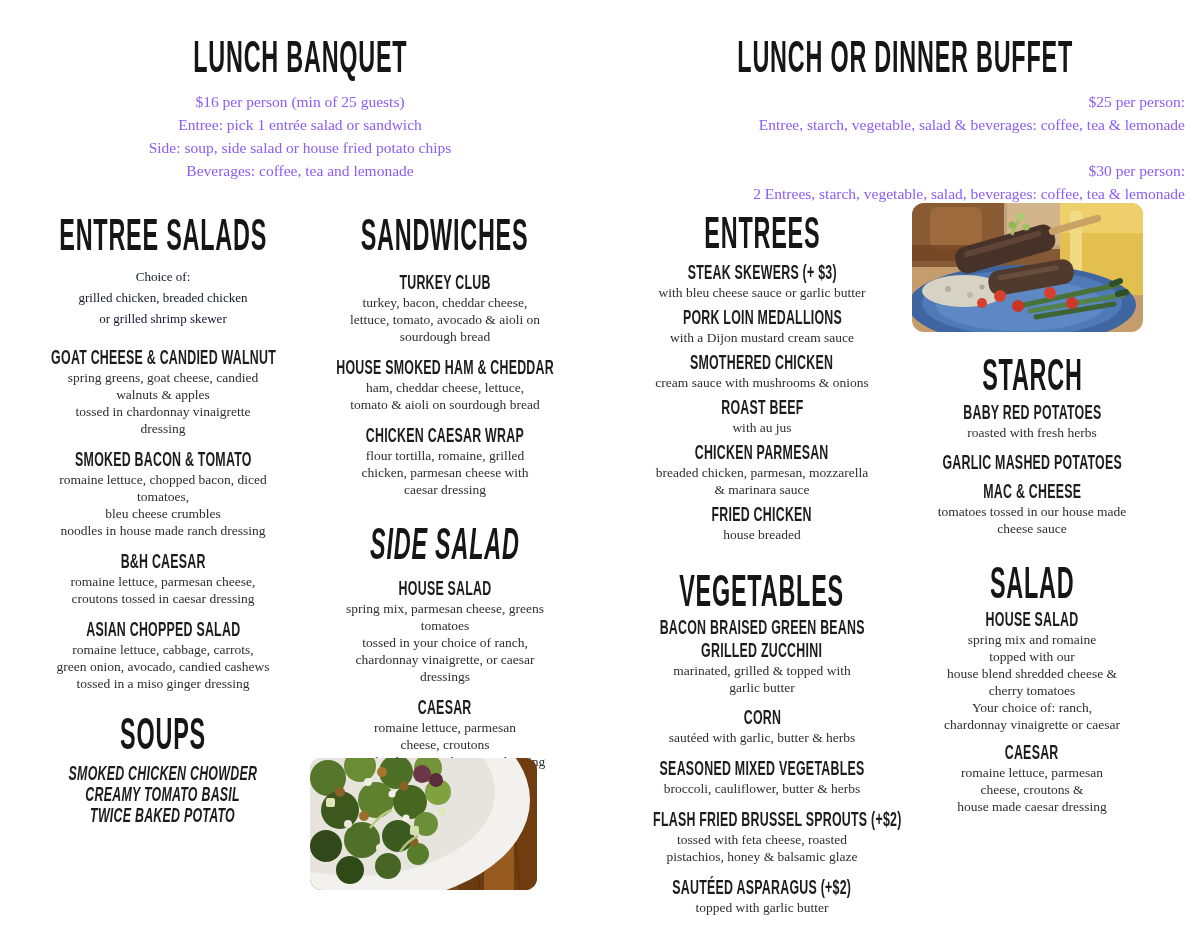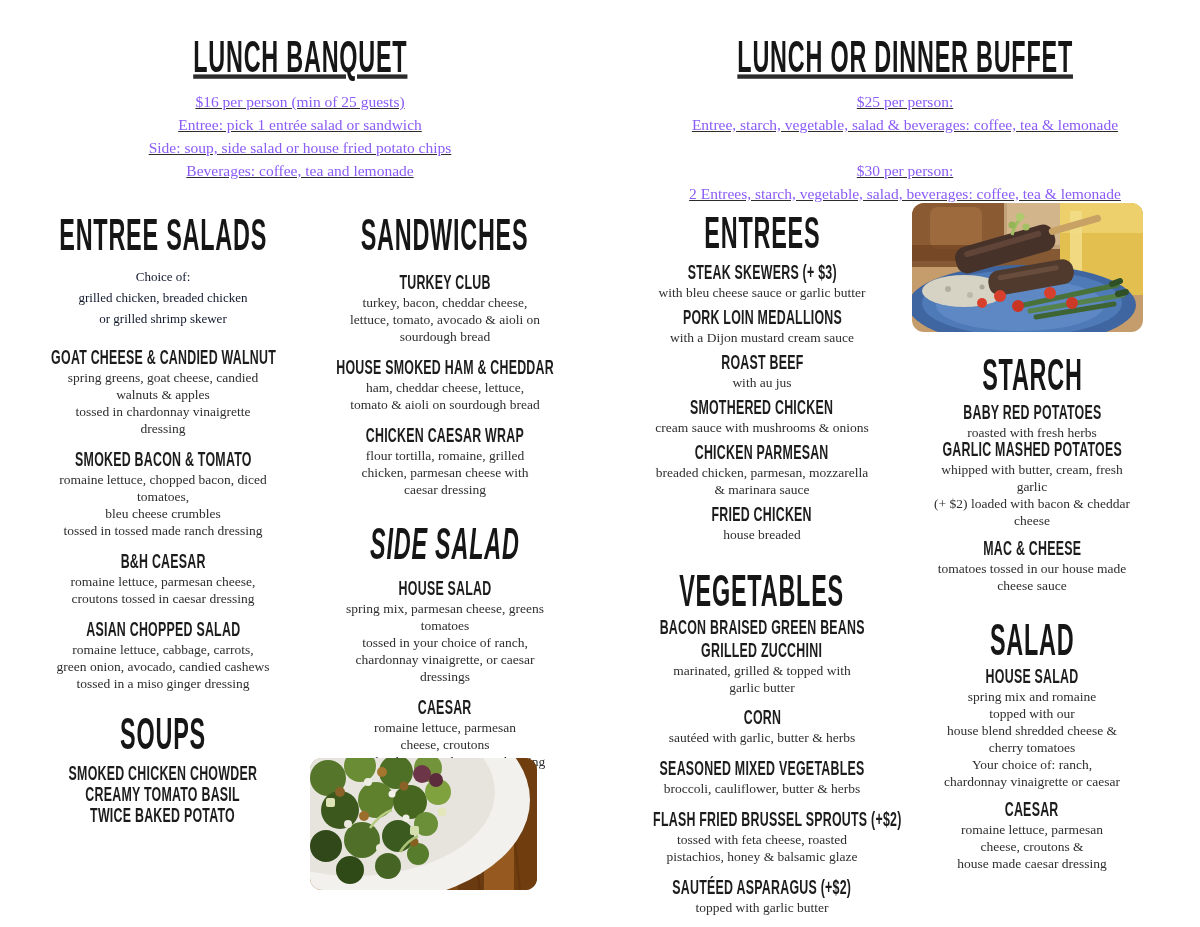--- a/index.html
+++ b/index.html
@@ -2,21 +2,21 @@
 <html><head>
 <meta charset="utf-8">
 <style>
   * { box-sizing: border-box; }
   html, body { margin: 0; padding: 0; background: #ffffff; }
   .canvas {
     position: relative; width: 1200px; height: 927px;
     background: #ffffff; overflow: hidden;
     font-family: "Liberation Serif", serif; color: #2c2c2c;
   }
-  .page-header { position: absolute; text-align: center; text-decoration: underline; }
+  .page-header { position: absolute; text-align: center; }
   .h-wrap { display: flex; align-items: center; justify-content: center; height: 46px; }
   .t-big {
     font-family: "Liberation Sans", sans-serif; font-weight: 700; font-size: 30px;
     letter-spacing: 1px; display: inline-block; transform: scale(0.78, 1.45);
     white-space: nowrap; color: #161616;
   }
   .t-item {
     font-family: "Liberation Sans", sans-serif; font-weight: 700; font-size: 15.5px;
     letter-spacing: 0.3px; display: inline-block; transform: scale(0.8, 1.3);
     white-space: nowrap; color: #1c1c1c;
@@ -33,40 +33,40 @@
   .menu-item { margin-top: 12px; }
   .item-name { height: 20px; line-height: 20px; }
   .item-desc {
     font-size: 13.5px; line-height: 17px; white-space: pre-line;
     color: #2e2e2e; margin-top: 2px;
   }
   .tight .menu-item { margin-top: 8px; }
   .tight .item-name { height: 18px; line-height: 18px; }
   .sub-head { margin-top: 20px; margin-bottom: 4px; }
   .soups-list { margin-top: 2px; }
-  .soup-line { height: 21px; line-height: 21px; }
+  .soup-line { height: 21px; line-height: 21px; font-style: italic; }
   .photo { position: absolute; border-radius: 12px; overflow: hidden; }
   .photo svg { display: block; width: 100%; height: 100%; }
 </style>
 </head>
 <body>
 
 <div class="canvas">
 
   <header class="page-header" style="left:40px; top:34px; width:520px;">
     <div class="h-wrap">
       <span class="t-big">LUNCH BANQUET</span>
     </div>
     <div class="intro">$16 per person (min of 25 guests)
 Entree: pick 1 entrée salad or sandwich
 Side: soup, side salad or house fried potato chips
 Beverages: coffee, tea and lemonade</div>
   </header>
 
-  <header class="page-header" style="left:625px; top:34px; width:560px;">
+  <header class="page-header" style="left:625px; top:34px; width:560px;text-align:right;">
     <div class="h-wrap">
       <span class="t-big">LUNCH OR DINNER BUFFET</span>
     </div>
     <div class="intro">$25 per person:
 Entree, starch, vegetable, salad &amp; beverages: coffee, tea &amp; lemonade
 
 $30 per person:
 2 Entrees, starch, vegetable, salad, beverages: coffee, tea &amp; lemonade</div>
   </header>
 
@@ -83,21 +83,21 @@
       <div class="item-desc">spring greens, goat cheese, candied
 walnuts &amp; apples
 tossed in chardonnay vinaigrette
 dressing</div>
     </div>
     <div class="menu-item">
       <div class="item-name"><span class="t-item">SMOKED BACON &amp; TOMATO</span></div>
       <div class="item-desc">romaine lettuce, chopped bacon, diced
 tomatoes,
 bleu cheese crumbles
-tossed in tossed made ranch dressing</div>
+noodles in house made ranch dressing</div>
     </div>
     <div class="menu-item">
       <div class="item-name"><span class="t-item">B&amp;H CAESAR</span></div>
       <div class="item-desc">romaine lettuce, parmesan cheese,
 croutons tossed in caesar dressing</div>
     </div>
     <div class="menu-item">
       <div class="item-name"><span class="t-item">ASIAN CHOPPED SALAD</span></div>
       <div class="item-desc">romaine lettuce, cabbage, carrots,
 green onion, avocado, candied cashews
@@ -208,26 +208,26 @@
     </div>
     <div class="menu-item">
       <div class="item-name"><span class="t-item">STEAK SKEWERS (+ $3)</span></div>
       <div class="item-desc">with bleu cheese sauce or garlic butter</div>
     </div>
     <div class="menu-item">
       <div class="item-name"><span class="t-item">PORK LOIN MEDALLIONS</span></div>
       <div class="item-desc">with a Dijon mustard cream sauce</div>
     </div>
     <div class="menu-item">
+      <div class="item-name"><span class="t-item">SMOTHERED CHICKEN</span></div>
+      <div class="item-desc">cream sauce with mushrooms &amp; onions</div>
+    </div>
+    <div class="menu-item">
       <div class="item-name"><span class="t-item">ROAST BEEF</span></div>
       <div class="item-desc">with au jus</div>
-    </div>
-    <div class="menu-item">
-      <div class="item-name"><span class="t-item">SMOTHERED CHICKEN</span></div>
-      <div class="item-desc">cream sauce with mushrooms &amp; onions</div>
     </div>
     <div class="menu-item">
       <div class="item-name"><span class="t-item">CHICKEN PARMESAN</span></div>
       <div class="item-desc">breaded chicken, parmesan, mozzarella
 &amp; marinara sauce</div>
     </div>
     <div class="menu-item">
       <div class="item-name"><span class="t-item">FRIED CHICKEN</span></div>
       <div class="item-desc">house breaded</div>
     </div>
@@ -306,26 +306,22 @@
   </figure>
 
   <section class="col tight" style="left:897px; top:352px; width:270px;">
     <div class="h-wrap">
       <span class="t-big">STARCH</span>
     </div>
     <div class="menu-item" style="margin-top:6px;">
       <div class="item-name"><span class="t-item">BABY RED POTATOES</span></div>
       <div class="item-desc">roasted with fresh herbs</div>
     </div>
-    <div class="menu-item" style="margin-top:0;">
+    <div class="menu-item" style="margin-top:13px;text-decoration:underline;">
       <div class="item-name"><span class="t-item">GARLIC MASHED POTATOES</span></div>
-      <div class="item-desc">whipped with butter, cream, fresh
-garlic
-(+ $2) loaded with bacon &amp; cheddar
-cheese</div>
     </div>
     <div class="menu-item" style="margin-top:11px;">
       <div class="item-name"><span class="t-item">MAC &amp; CHEESE</span></div>
       <div class="item-desc">tomatoes tossed in our house made
 cheese sauce</div>
     </div>
 
     <div class="h-wrap sub-head" style="margin-top:24px;">
       <span class="t-big">SALAD</span>
     </div>

